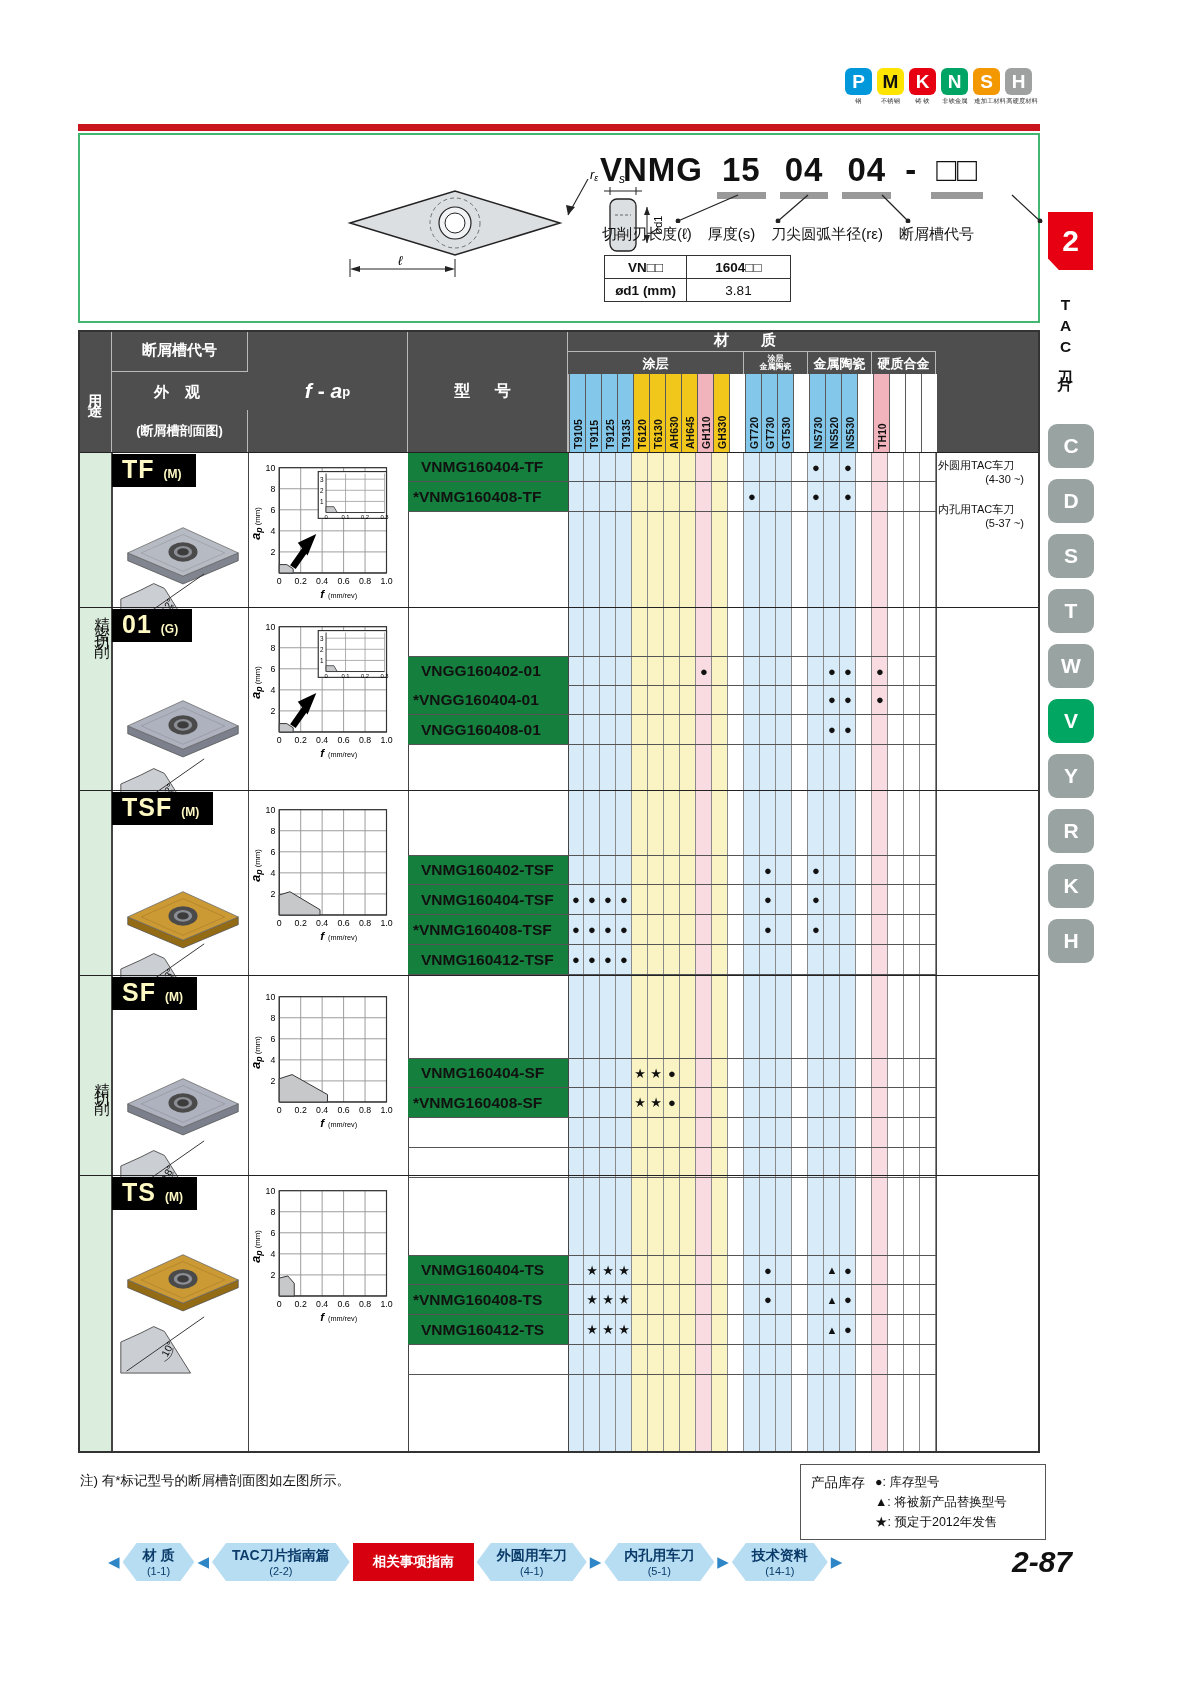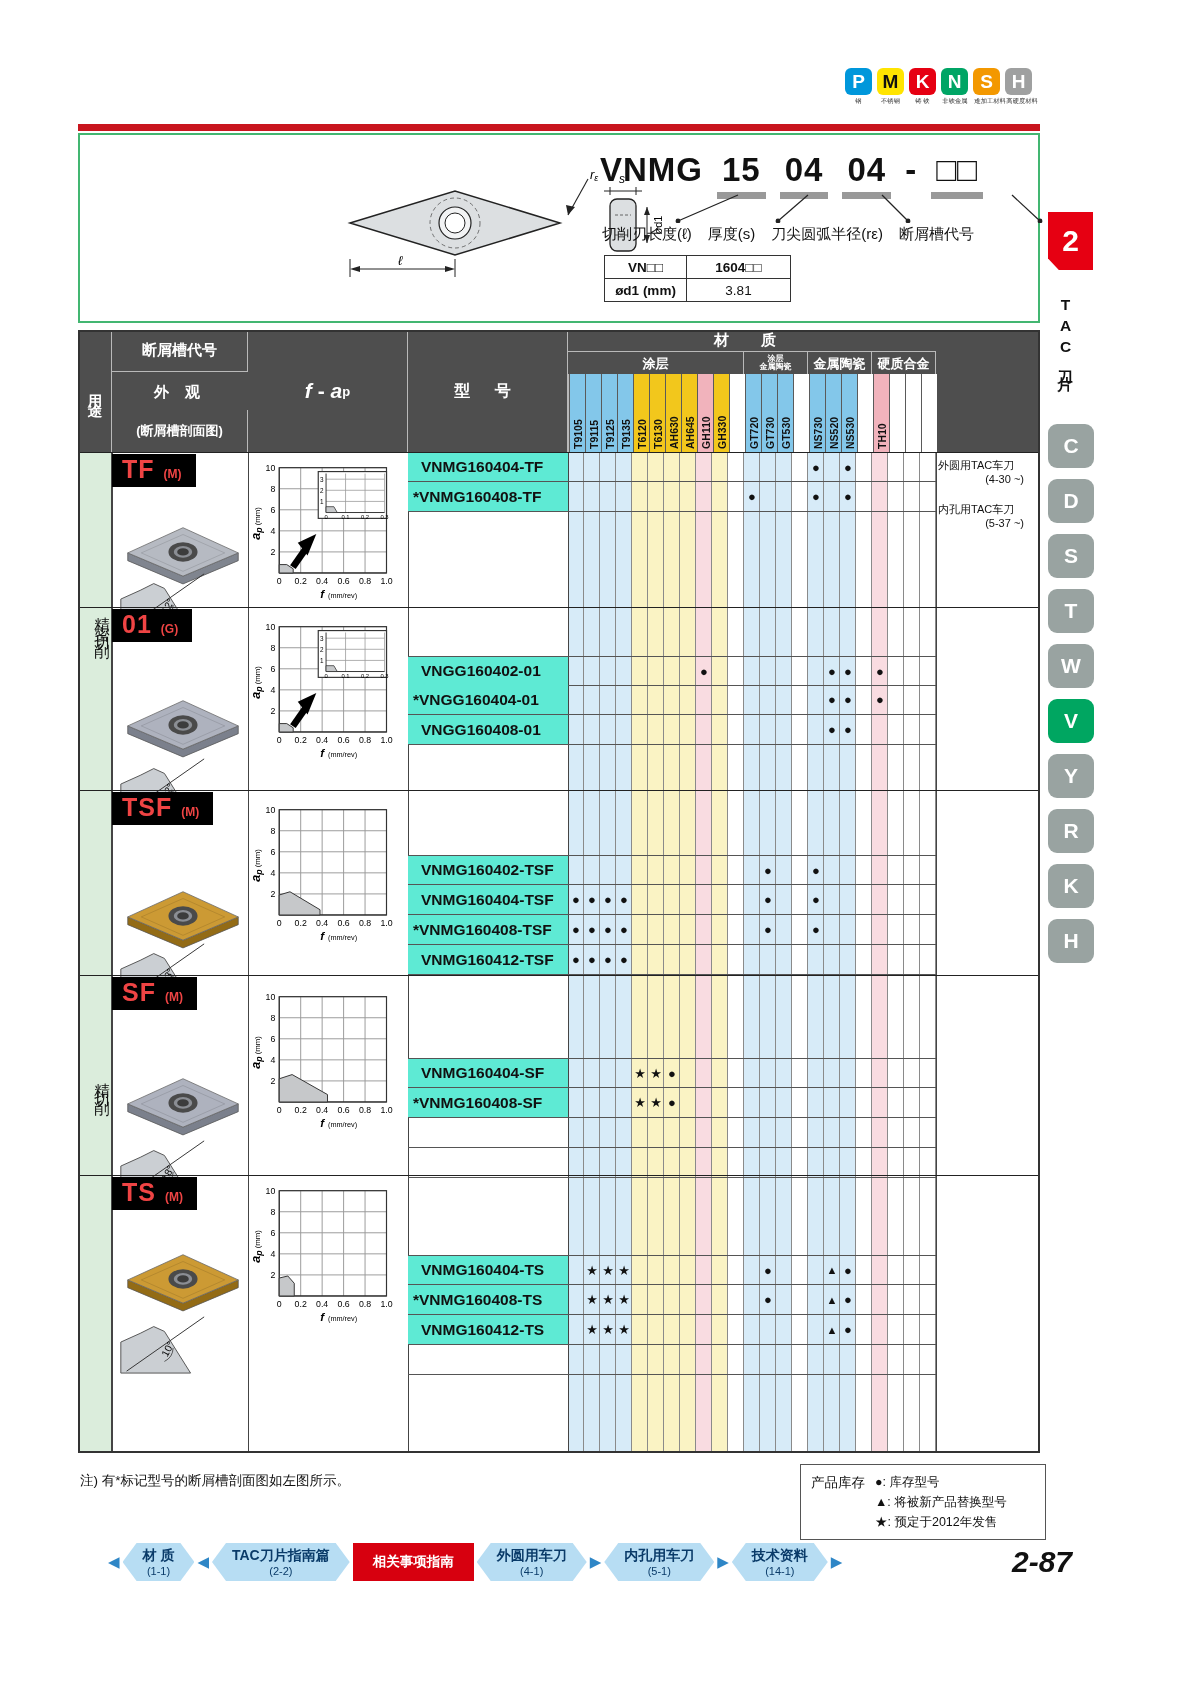--- a/index.html
+++ b/index.html
@@ -35,26 +35,26 @@
   .tab2 { background:#E60012; color:#fff; font-size:30px; font-weight:bold;
           clip-path:polygon(0 0,100% 0,100% 100%,24% 100%,0 80%); }
   .vtext { writing-mode:vertical-rl; text-orientation:upright; letter-spacing:4px; }
   .ltab { width:46px; height:44px; border-radius:9px; background:#99A3A1; color:#fff;
           font-weight:bold; font-size:21px; display:flex; align-items:center; justify-content:center; margin-bottom:11px;}
   .ltab.active { background:#00A661; }
   
   .thead { background:#4E4E4E; color:#fff; }
   .hcell { position:absolute; display:flex; align-items:center; justify-content:center; }
   .hline { border-right:1px solid #B9B9B9; }
-  .sec-label { position:absolute; background:#000; color:#ef4444; display:inline-flex; align-items:baseline;
+  .sec-label { position:absolute; background:#000; color:#fef9c3; display:inline-flex; align-items:baseline;
                padding:1px 14px 3px 10px; }
   .sec-code { font-size:25px; font-weight:bold; letter-spacing:1px;}
   .sec-grade { font-size:12px; font-weight:bold; margin-left:9px; }
   .mrow { position:absolute; border-bottom:1.2px solid #555; }
-  .mrow-label { position:absolute; left:0; top:0; width:160px; height:100%; background:#5eead4;
+  .mrow-label { position:absolute; left:0; top:0; width:160px; height:100%; background:#15803d;
                 display:flex; align-items:center; font-weight:bold; font-size:15.5px; }
   .mark { position:absolute; top:0; width:16px; height:100%; display:flex; align-items:center; justify-content:center; }
   .matname-cell { position:absolute; top:0; height:78px; width:16px; transform:rotate(180deg);
                   display:flex; justify-content:center; }
   .matname-cell span { writing-mode:vertical-rl; font-weight:bold; font-size:10.5px; padding-top:3px; color:#111; }
   .usage-label { position:absolute; left:0; width:34px; display:flex; justify-content:center;
                  writing-mode:vertical-rl; text-orientation:upright; font-size:15.5px; letter-spacing:9px; color:#111;}
   
   .fnav { display:flex; align-items:center; gap:3px; }
   .fitem { height:38px; display:flex; flex-direction:column; align-items:center; justify-content:center;

